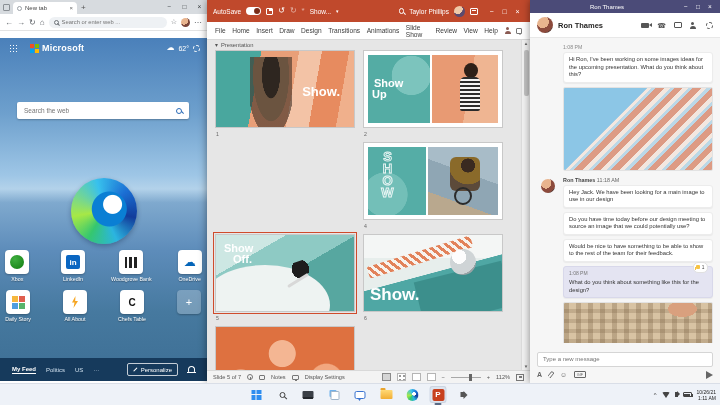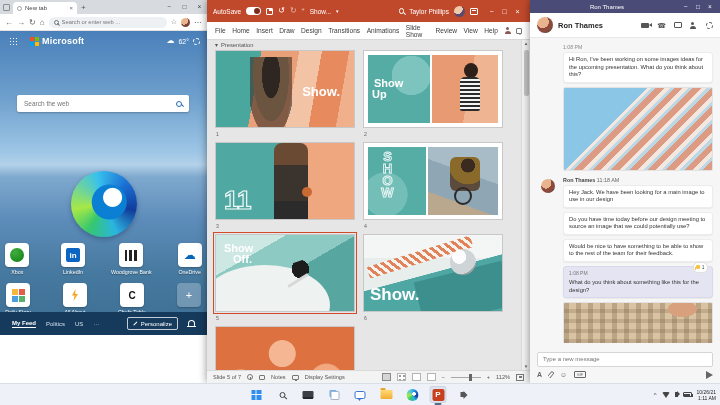--- a/index.html
+++ b/index.html
@@ -17,22 +17,22 @@
 .e-newtab{font-size:8px;color:#555;margin:0 0 2px 4px;}
 .e-winctl{margin-left:auto;display:flex;align-items:center;height:100%;}
 .e-winctl span{width:15px;text-align:center;font-size:6.5px;color:#3c4043;line-height:14px;}
 .e-toolbar{height:17px;background:#fff;display:flex;align-items:center;gap:4px;padding:0 5px;border-bottom:1px solid #e3e3e3;}
 .e-toolbar .nav{font-size:8px;color:#5f6368;}
 .e-addr{flex:1;height:11px;background:#eef1f4;border-radius:6px;display:flex;align-items:center;gap:3px;padding:0 5px;overflow:hidden;}
 .e-addr input{border:0;background:transparent;font-size:5.8px;color:#5f6368;width:100%;outline:none;font-family:inherit;}
 .mag{width:5px;height:5px;border:1px solid #70757a;border-radius:50%;position:relative;flex:none;}
 .mag::after{content:'';position:absolute;width:3px;height:1px;background:#70757a;right:-2.5px;bottom:-1px;transform:rotate(45deg);}
 .e-av{width:9px;height:9px;border-radius:50%;background:radial-gradient(circle at 35% 30%,#e8b48e 0 45%,#7a4438 46%);flex:none;}
-.e-content{position:relative;height:304px;background:
- linear-gradient(180deg,#4a80ba 0%,#6ea0cd 22%,#9ec6e6 40%,#b3d2ea 44%,#7fa9ce 48%,#5d8cba 62%,#46799f 80%,#3d6e94 100%);}
+.e-content{position:relative;height:343px;background:
+ linear-gradient(180deg,#4a80ba 0%,#6ea0cd 22%,#9ec6e6 40%,#b3d2ea 44%,#7fa9ce 48%,#5d8cba 62%,#46799f 80%,#3d6e94 100%); margin-top: 7px;}
 .e-topbar{position:absolute;top:5px;left:9px;right:7px;display:flex;align-items:center;}
 .waffle{width:9px;height:9px;background-image:radial-gradient(circle,#fff 34%,transparent 36%);background-size:3px 3px;}
 .mslogo{display:flex;align-items:center;gap:3px;margin-left:12px;}
 .msq{width:9px;height:9px;display:grid;grid-template-columns:1fr 1fr;grid-template-rows:1fr 1fr;gap:1px;}
 .msq i:nth-child(1){background:#f25022}.msq i:nth-child(2){background:#7fba00}.msq i:nth-child(3){background:#00a4ef}.msq i:nth-child(4){background:#ffb900}
 .msname{color:#fff;font-size:9px;font-weight:bold;letter-spacing:.2px;}
 .e-weather{margin-left:auto;display:flex;align-items:center;gap:4px;color:#fff;font-size:7px;}
 .cloud{color:#fff;font-size:8px;position:relative;line-height:8px;}
 .cloud::before{content:'';position:absolute;left:-1px;top:0;width:4px;height:4px;border-radius:50%;background:#ffd36b;z-index:-1;}
 .gear{width:7px;height:7px;border:1.3px dashed #fff;border-radius:50%;}
@@ -406,28 +406,20 @@
       <div class="thumb s2">
         <div class="pane-l"></div>
         <div class="pane-r"></div>
         <span class="t1">Show</span>
         <span class="t2">Up</span>
         <div class="fig head"></div>
         <div class="fig shirt"></div>
       </div>
       <div class="snum">2</div>
     </div>
-    <div class="cell" style="left:8px;top:102px">
-      <div class="thumb s3">
-        <span class="outline">11</span>
-        <div class="fig"></div>
-        <div class="fig ball"></div>
-      </div>
-      <div class="snum">3</div>
-    </div>
     <div class="cell" style="left:156px;top:102px">
       <div class="thumb s4">
         <div class="pane-l"></div>
         <div class="pane-r"></div>
         <span class="vert">SHOW</span>
         <div class="fig"></div>
         <div class="fig wheel"></div>
       </div>
       <div class="snum">4</div>
     </div>

